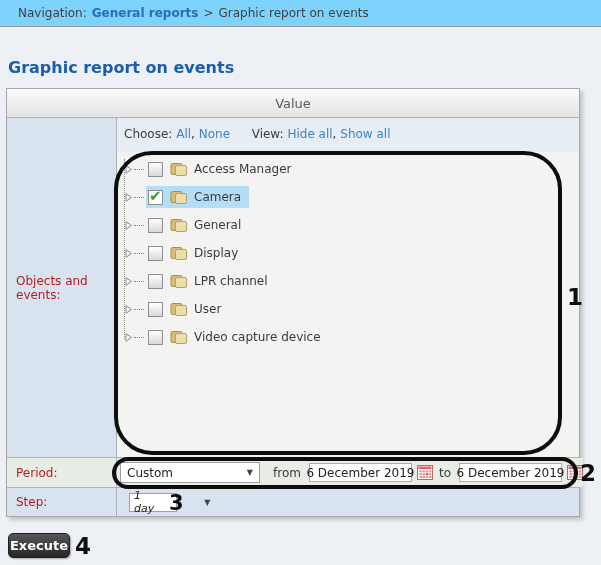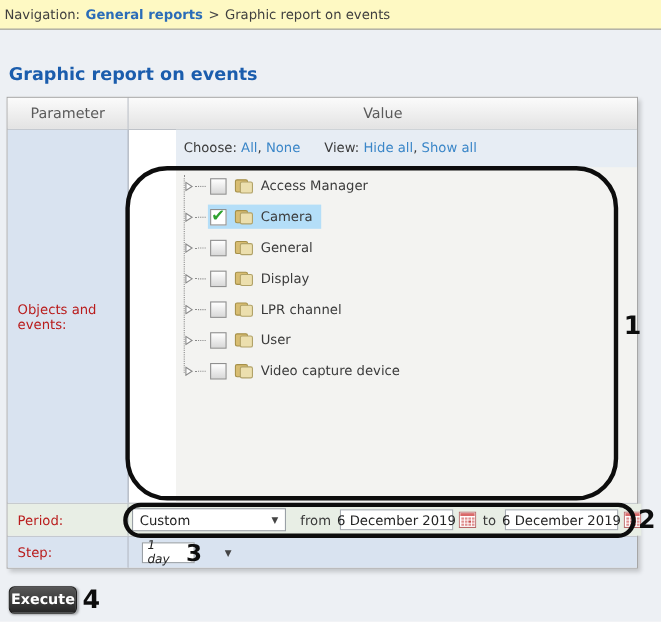--- a/index.html
+++ b/index.html
@@ -2,22 +2,22 @@
 <html><head>
 <meta charset="utf-8">
 <style>
   * { margin:0; padding:0; box-sizing:border-box; }
   html,body { width:601px; height:565px; }
   body { font-family:"DejaVu Sans", sans-serif; background:#edf0f4; }
   .page { position:relative; width:601px; height:565px; overflow:hidden; background:#edf0f4; }
 
   
   .breadcrumb-bar { position:absolute; left:0; top:0; width:601px; height:27px;
-    background:#fef9c3; border-bottom:1px solid #979797; display:flex; align-items:center;
-    padding-left:4px; font-size:12px; color:#3f3f3f; }
+    background:#7dd3fc; border-bottom:1px solid #979797; display:flex; align-items:center;
+    padding-left:18px; font-size:12px; color:#3f3f3f; }
   .breadcrumb-bar .crumb-link { color:#2a6cb8; font-weight:bold; margin:15px 5px; cursor:pointer; }
   .breadcrumb-bar .crumb-sep { margin-right:5px; color:#4a4a4a; }
 
   
   .page-title { position:absolute; left:8px; top:58px; font-size:16px; font-weight:bold; color:#1b5dad; }
 
   
   .param-table { position:absolute; left:6px; top:88px; width:574px;
     border:1px solid #a6a6a6; box-shadow:3px 3px 4px rgba(0,0,0,0.18); background:#fff; }
   .t-row { display:flex; width:100%; }
@@ -26,21 +26,21 @@
     display:flex; align-items:center; font-size:12px; color:#b91c1c; padding-left:9px; }
   .cell-value { flex:1; position:relative; }
 
   .row-header { height:28px; }
   .row-header .cell-param, .row-header .cell-value {
     background:linear-gradient(#fbfbfb,#e3e3e3); color:#5a5a5a; font-size:13px;
     display:flex; align-items:center; justify-content:center; padding-left:0; }
 
   .row-objects { height:340px; }
   .row-objects .cell-param { background:#d9e3f0; }
-  .row-objects .cell-value { background:#f3f3f1;margin-left:43px; }
+  .row-objects .cell-value { background:#f3f3f1; }
   .choose-strip { position:absolute; left:0; top:0; right:0; height:34px; background:#e7edf4; }
   .choose-line { position:absolute; left:7px; top:9px; font-size:12px; color:#3b3b3b; white-space:nowrap; }
   .choose-line .tree-link { color:#3a86c8; cursor:pointer; }
   .choose-line .sect-gap { display:inline-block; width:14px; }
 
   
   .tree { position:absolute; left:0; top:37px; right:0; }
   .tree-vline { position:absolute; left:7px; top:4px; height:180px; border-left:1px dotted #8a8a8a; }
   .tree-row { height:28px; display:flex; align-items:center; padding-left:8px; position:relative; }
   .expander { width:8px; height:9px; flex:0 0 8px; cursor:pointer; background:#f3f3f1; position:relative; z-index:1; }
@@ -105,21 +105,20 @@
     <span class="crumb-link">General reports</span>
     <span class="crumb-sep">&gt;</span>
     <span>Graphic report on events</span>
   </div>
 
   <div class="page-title">Graphic report on events</div>
 
   <div class="param-table">
 
     <div class="t-row row-header">
-      <div class="cell-param">Parameter</div>
       <div class="cell-value">Value</div>
     </div>
 
     <div class="t-row row-objects">
       <div class="cell-param">Objects and events:</div>
       <div class="cell-value">
         <div class="choose-strip"></div>
         <div class="choose-line">
           <span>Choose:</span>
           <span class="tree-link">All</span><span>,</span>

